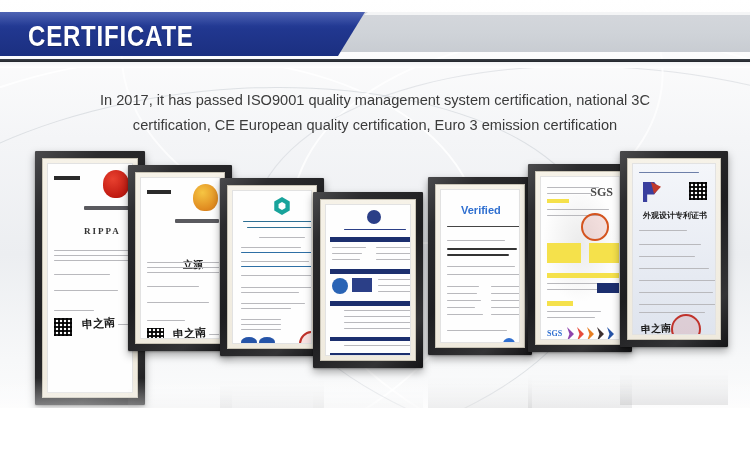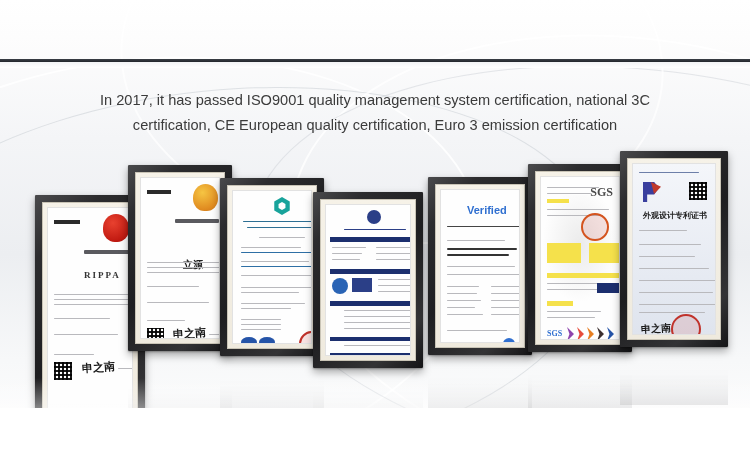--- a/index.html
+++ b/index.html
@@ -97,31 +97,38 @@
 <body>
 
 <div class="page">
 
   <div class="swoosh sw1"></div>
   <div class="swoosh sw2"></div>
   <div class="swoosh sw3"></div>
   <div class="swoosh sw4"></div>
   <div class="swoosh sw5"></div>
 
+  <div class="header">
+    <div class="hdr-grey"></div>
+    <div class="hdr-grey-hl"></div>
+    <div class="hdr-blue"></div>
+    <div class="hdr-blue-sheen"></div>
+    <div class="hdr-title">CERTIFICATE</div>
+  </div>
   <div class="hdr-rule"></div>
   <div class="hdr-rule2"></div>
 
   <div class="intro">
     <div>In 2017, it has passed ISO9001 quality management system certification, national 3C</div>
     <div>certification, CE European quality certification, Euro 3 emission certification</div>
   </div>
 
   <div class="stage">
 
-    <div class="frame" style="left:35px;top:11px;width:110px;height:254px;margin-top:44px;">
+    <div class="frame" style="left:35px;top:11px;width:110px;height:254px;">
       <div class="mat">
         <div class="paper">
           <div class="blk" style="left:6px;top:12px;width:26px;height:4px;"></div>
           <div class="emblem-red" style="left:55px;top:6px;width:26px;height:28px;"></div>
           <div class="line" style="left:36px;top:42px;width:46px;background:#5a5a5f;height:4px;"></div>
           <div class="ttl" style="left:36px;top:62px;font-size:9px;letter-spacing:2px;color:#333;font-family:'Liberation Serif',serif;">RIPPA</div>
           <div class="line" style="left:6px;top:86px;width:76px;"></div>
           <div class="line" style="left:6px;top:91px;width:84px;"></div>
           <div class="line" style="left:6px;top:96px;width:80px;"></div>
           <div class="line" style="left:6px;top:110px;width:56px;"></div>
@@ -209,21 +216,21 @@
           <div class="line" style="left:18px;top:140px;width:74px;"></div>
           <div class="band" style="left:4px;top:148px;width:88px;height:4px;"></div>
 
         </div>
       </div>
     </div>
 
     <div class="frame" style="left:428px;top:37px;width:104px;height:178px;">
       <div class="mat">
         <div class="paper">
-          <div style="position:absolute;left:26px;top:14px;font-size:11px;font-weight:bold;color:#2f6fd0;font-family:'Liberation Sans',sans-serif;">Verified</div>
+          <div style="position:absolute;left:20px;top:14px;font-size:11px;font-weight:bold;color:#2f6fd0;font-family:'Liberation Sans',sans-serif;">Verified</div>
           <div class="line" style="left:6px;top:36px;width:82px;background:#444;"></div>
           <div class="line" style="left:6px;top:50px;width:58px;"></div>
           <div class="line" style="left:6px;top:58px;width:70px;background:#333;height:2px;"></div>
           <div class="line" style="left:6px;top:64px;width:62px;background:#333;height:2px;"></div>
           <div class="line" style="left:6px;top:76px;width:68px;"></div>
           <div class="line" style="left:6px;top:84px;width:74px;"></div>
           <div class="line" style="left:6px;top:96px;width:32px;"></div>
             <div class="line" style="left:50px;top:96px;width:38px;"></div>
           <div class="line" style="left:6px;top:103px;width:30px;"></div>
             <div class="line" style="left:50px;top:103px;width:36px;"></div>

